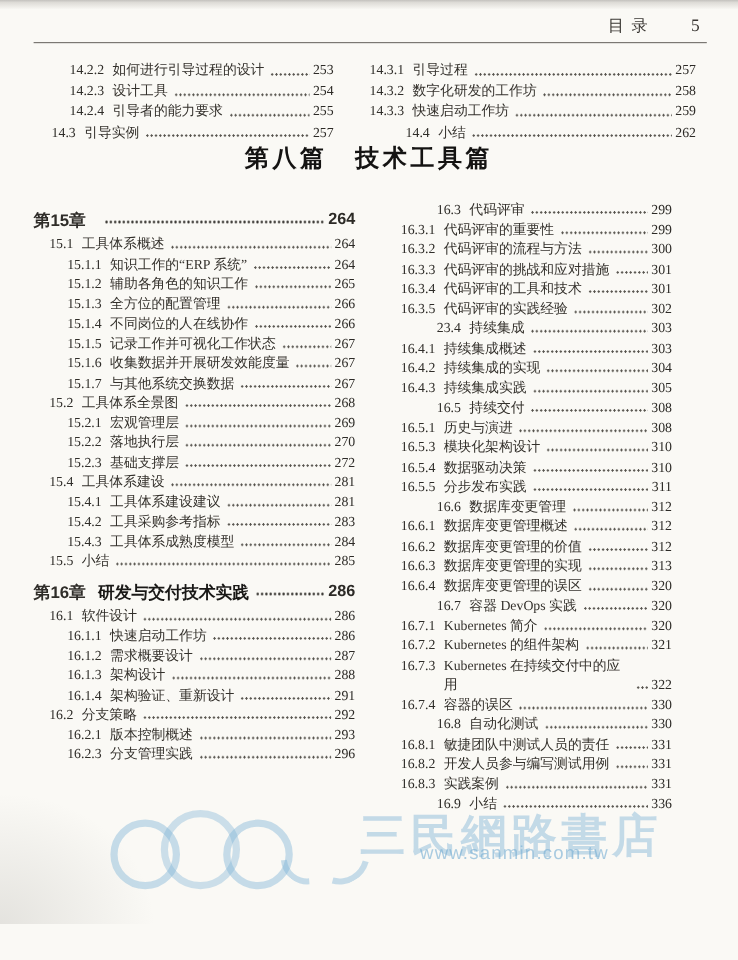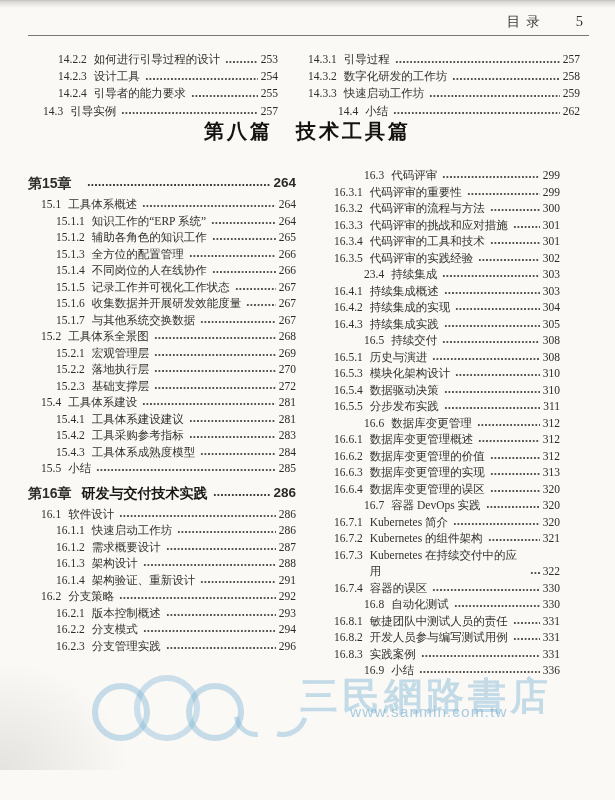--- a/index.html
+++ b/index.html
@@ -345,26 +345,20 @@
           <span class="num">16.2</span>
           <span class="title">分支策略</span>
           <span class="leader"></span>
           <span class="page-num">292</span>
         </div>
         <div class="entry l3">
           <span class="num">16.2.1</span>
           <span class="title">版本控制概述</span>
           <span class="leader"></span>
           <span class="page-num">293</span>
-        </div>
-        <div class="entry l3">
-          <span class="num">16.2.2</span>
-          <span class="title">分支模式</span>
-          <span class="leader"></span>
-          <span class="page-num">294</span>
         </div>
         <div class="entry l3">
           <span class="num">16.2.3</span>
           <span class="title">分支管理实践</span>
           <span class="leader"></span>
           <span class="page-num">296</span>
         </div>
       </div>
     <div class="toc-col col-right">
         <div class="entry l2">

